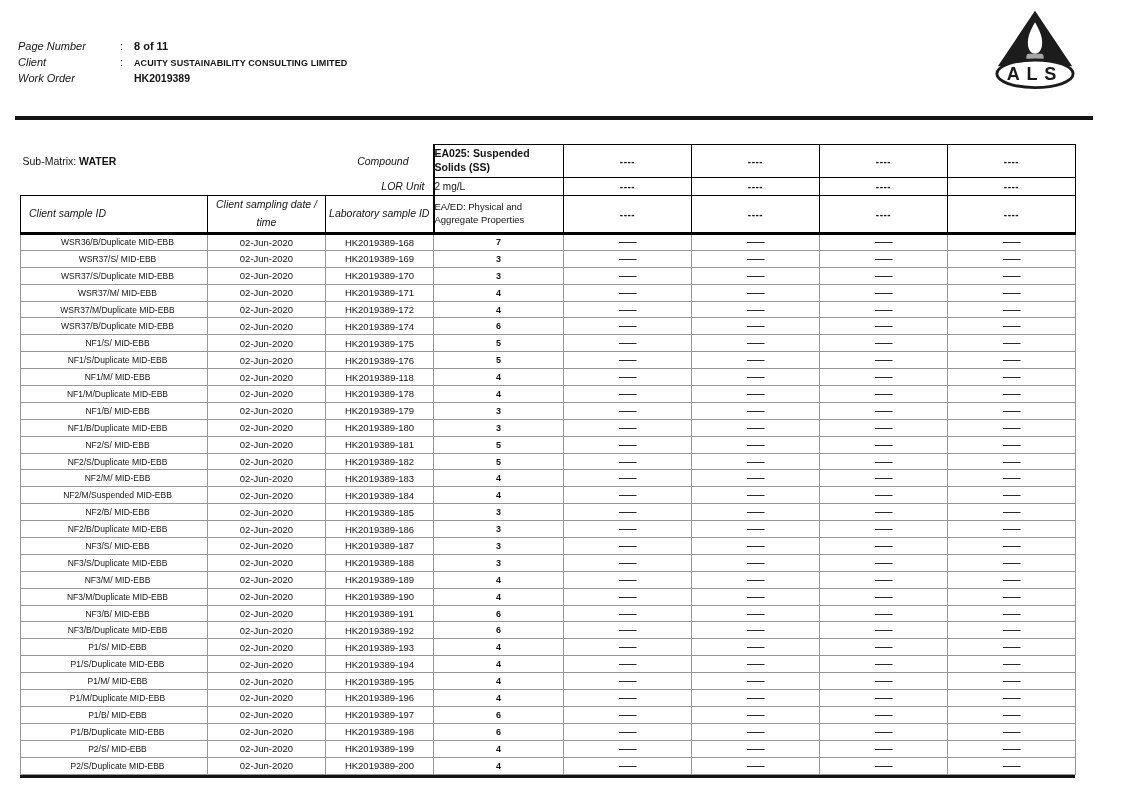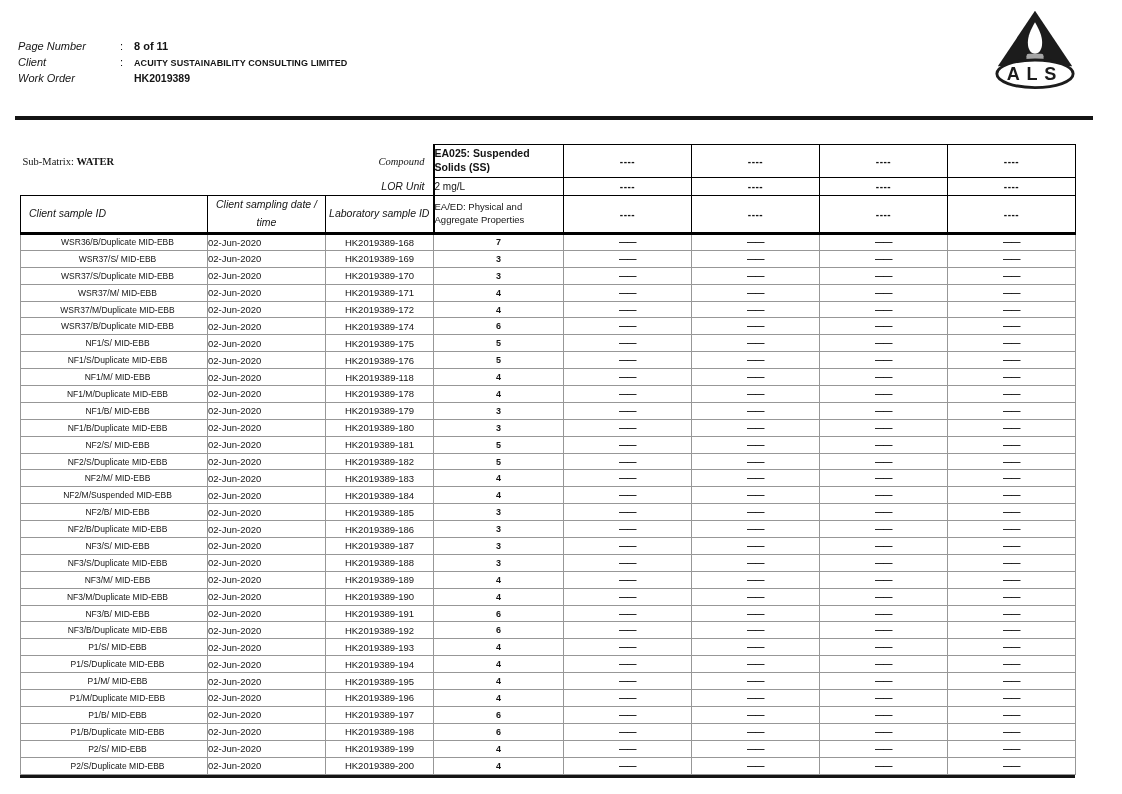--- a/index.html
+++ b/index.html
@@ -20,38 +20,38 @@
   
   .table-wrap { margin-top:24px; margin-left:20px; width:1056px; }
   table { border-collapse:collapse; table-layout:fixed; width:1055px; }
   td, th { padding:0; vertical-align:middle; overflow:hidden; white-space:nowrap; }
 
   
   tr.h1 td { height:33px; }
   tr.h2 td { height:18px; }
   tr.h3 td, tr.h3 th { height:38px; }
   td.open { border:none; }
-  .open-flex { display:flex; justify-content:space-between; align-items:flex-start; padding-right:0;font-family:Liberation Serif, serif; }
+  .open-flex { display:flex; justify-content:space-between; align-items:flex-start; padding-right:16px; }
   .submx { font-size:10.5px; padding-left:2px; }
   .submx b { font-weight:bold; }
   .rlabel { font-style:italic; font-size:10.5px; text-align:right; padding-right:8px; }
   td.abox { border:1.4px solid #000; border-left:2.2px solid #000; }
   td.pbox { border:1.2px solid #000; text-align:center; }
   .compound-head { font-weight:bold; font-size:10.5px; line-height:1.3; white-space:normal; }
   .lor-val { font-size:10px; }
   .method-head { font-size:9.5px; line-height:1.35; white-space:normal; }
   tr.h3 th.colhead { border:1.3px solid #000; font-style:italic; font-weight:normal; font-size:10.5px; text-align:center; line-height:1.7; white-space:normal; }
   tr.h3 th.colhead.first { text-align:left; padding-left:8px; }
   tr.h3 td, tr.h3 th { border-bottom:3px solid #000 !important; }
   .ph { font-weight:bold; font-size:10px; letter-spacing:.5px; }
 
   
   tbody td { border:1px solid #979797; height:16.9px; }
   tbody td.c1 { font-size:8.5px; font-weight:normal; padding-left:7px; text-align:center; }
-  tbody td.c2 { font-size:9.5px; }
+  tbody td.c2 { font-size:9.5px; text-align:center; }
   tbody td.c3 { font-size:9.5px; text-align:center; }
   tbody td.c4 { font-size:9px; font-weight:bold; text-align:center; }
   tbody td.cdash { font-size:9px; font-weight:bold; text-align:center; letter-spacing:-.5px; }
   .bottom-rule { width:1055px; height:3.5px; background:#141414; }
 </style>
 </head>
 <body>
 
 <div class="page">
 

